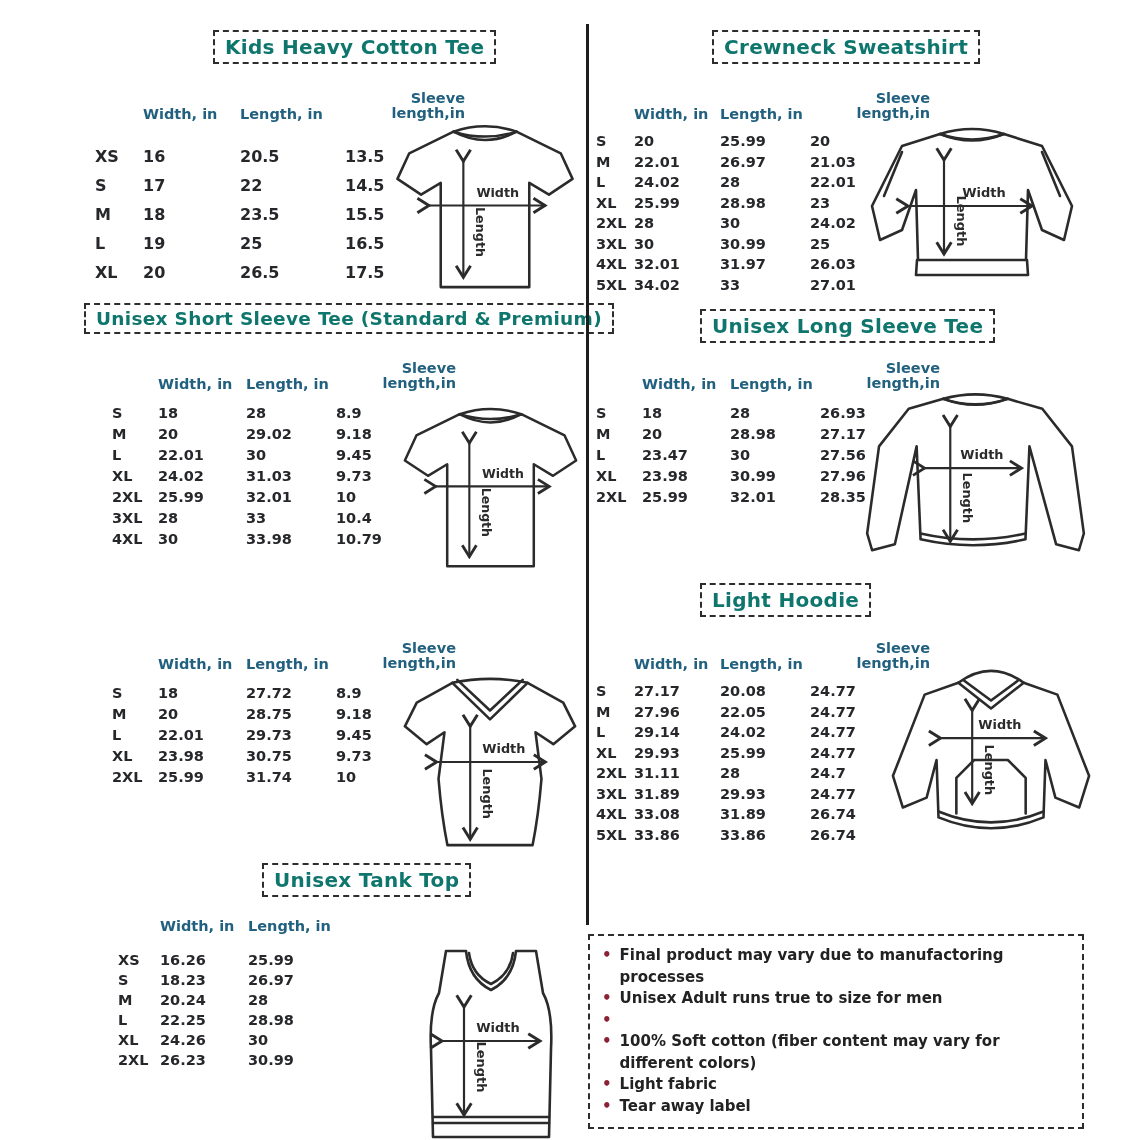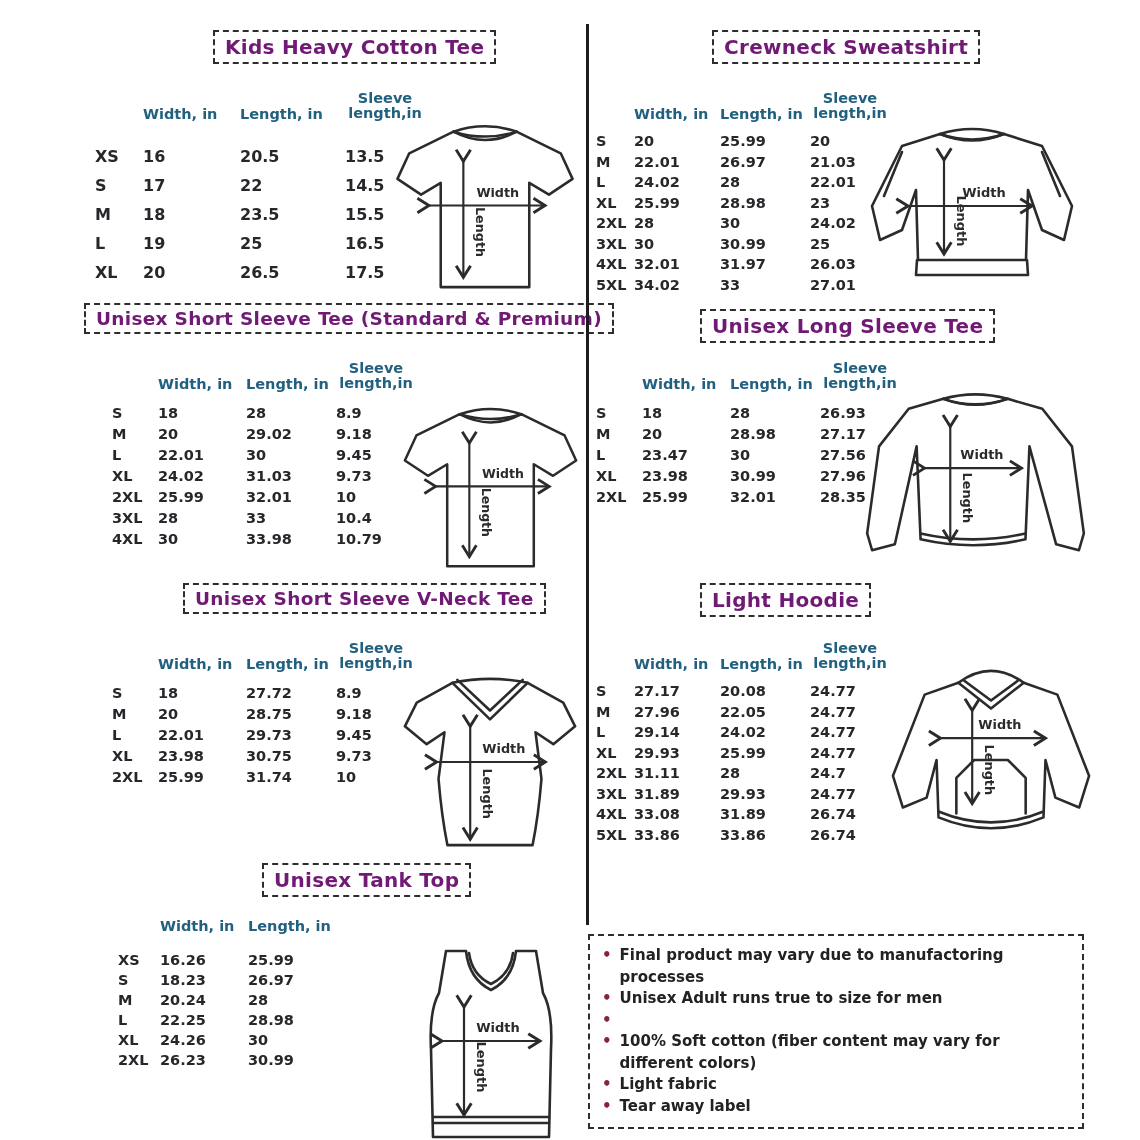--- a/index.html
+++ b/index.html
@@ -1,29 +1,29 @@
 <!DOCTYPE html>
 <html><head>
 <meta charset="utf-8">
 <style>
   html,body{margin:0;padding:0;background:#ffffff;}
   .page{position:relative;width:1140px;height:1140px;background:#ffffff;overflow:hidden;
         font-family:"DejaVu Sans",sans-serif;color:#26272a;}
 
   
-  .title{position:absolute;border:2px dashed #2d2d2d;background:#fff;color:#701a75;
+  .title{position:absolute;border:2px dashed #2d2d2d;background:#fff;color:#0f766e;
          font-weight:bold;font-size:20px;padding:3px 10px;white-space:nowrap;letter-spacing:.3px;}
   .title.small{font-size:18.5px;}
 
   
   .stable{position:absolute;}
   .thead,.trow{display:grid;align-items:end;}
   .thead{color:#21607f;font-weight:bold;font-size:14.5px;height:42px;}
   .thead .col-h{white-space:nowrap;}
-  .thead .sleeve{white-space:normal;text-align:center;line-height:1.08;width:80px;}
+  .thead .sleeve{white-space:normal;text-align:right;line-height:1.08;width:80px;margin-left:40px;}
   .tbody{display:block;}
   .trow{align-items:center;font-weight:bold;}
   .size-c{font-weight:bold;}
 
   .t1 .thead,.t1 .trow{grid-template-columns:48px 97px 105px 84px;}
   .t1 .trow{height:29px;font-size:16px;}
   .t1 .tbody{margin-top:20px;}
 
   .tR .thead,.tR .trow{grid-template-columns:38px 86px 90px 84px;}
   .tR .trow{height:20.5px;font-size:14.5px;}
@@ -343,21 +343,20 @@
     <g>
       <line class="arrow" x1="66" y1="84" x2="164" y2="84" marker-start="url(#ah-s)" marker-end="url(#ah-e)"></line>
       <text x="124" y="75" text-anchor="middle">Width</text>
     </g>
     <g>
       <line class="arrow" x1="92" y1="42" x2="92" y2="158" marker-start="url(#ah-s)" marker-end="url(#ah-e)"></line>
       <text x="105" y="114" text-anchor="middle" transform="rotate(90 105 114)">Length</text>
     </g>
   </svg>
 
-  <div class="title small" style="left:183px;top:583px;">Unisex Short Sleeve V-Neck Tee</div>
   <div class="stable tL" style="left:112px;top:630px;">
     <div class="thead">
       <span></span>
       <span class="col-h">Width, in</span>
       <span class="col-h">Length, in</span>
       <span class="sleeve">Sleeve length,in</span>
     </div>
     <div class="tbody">
 
         <div class="trow">

